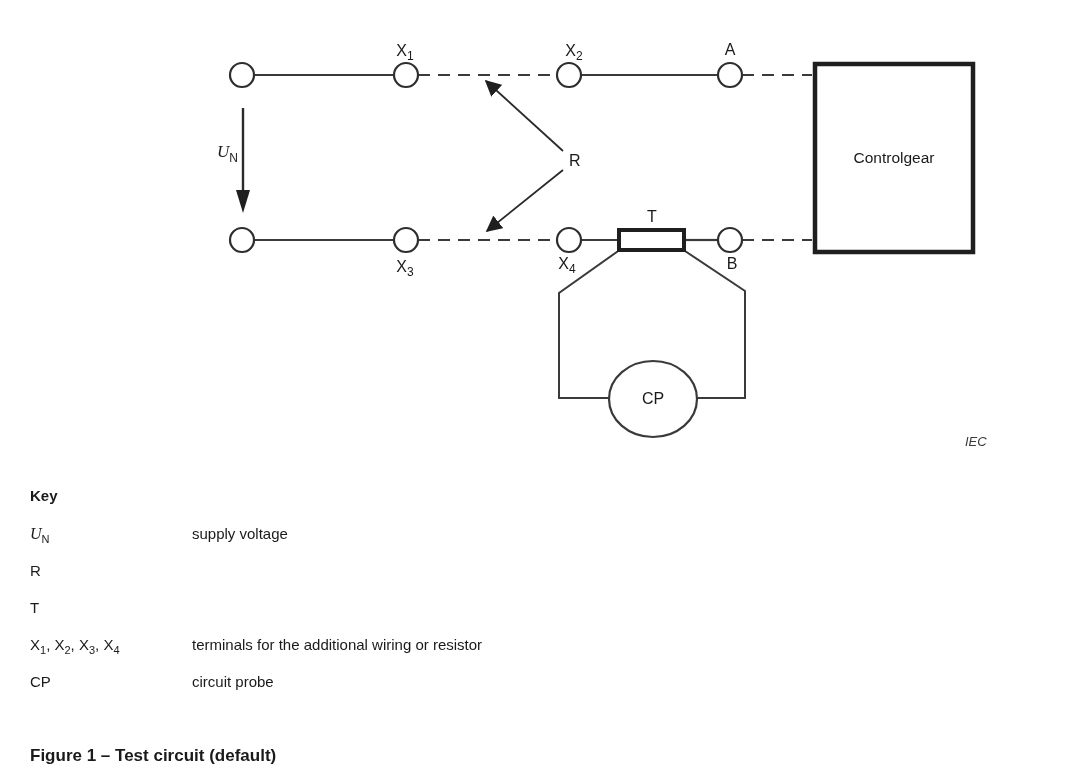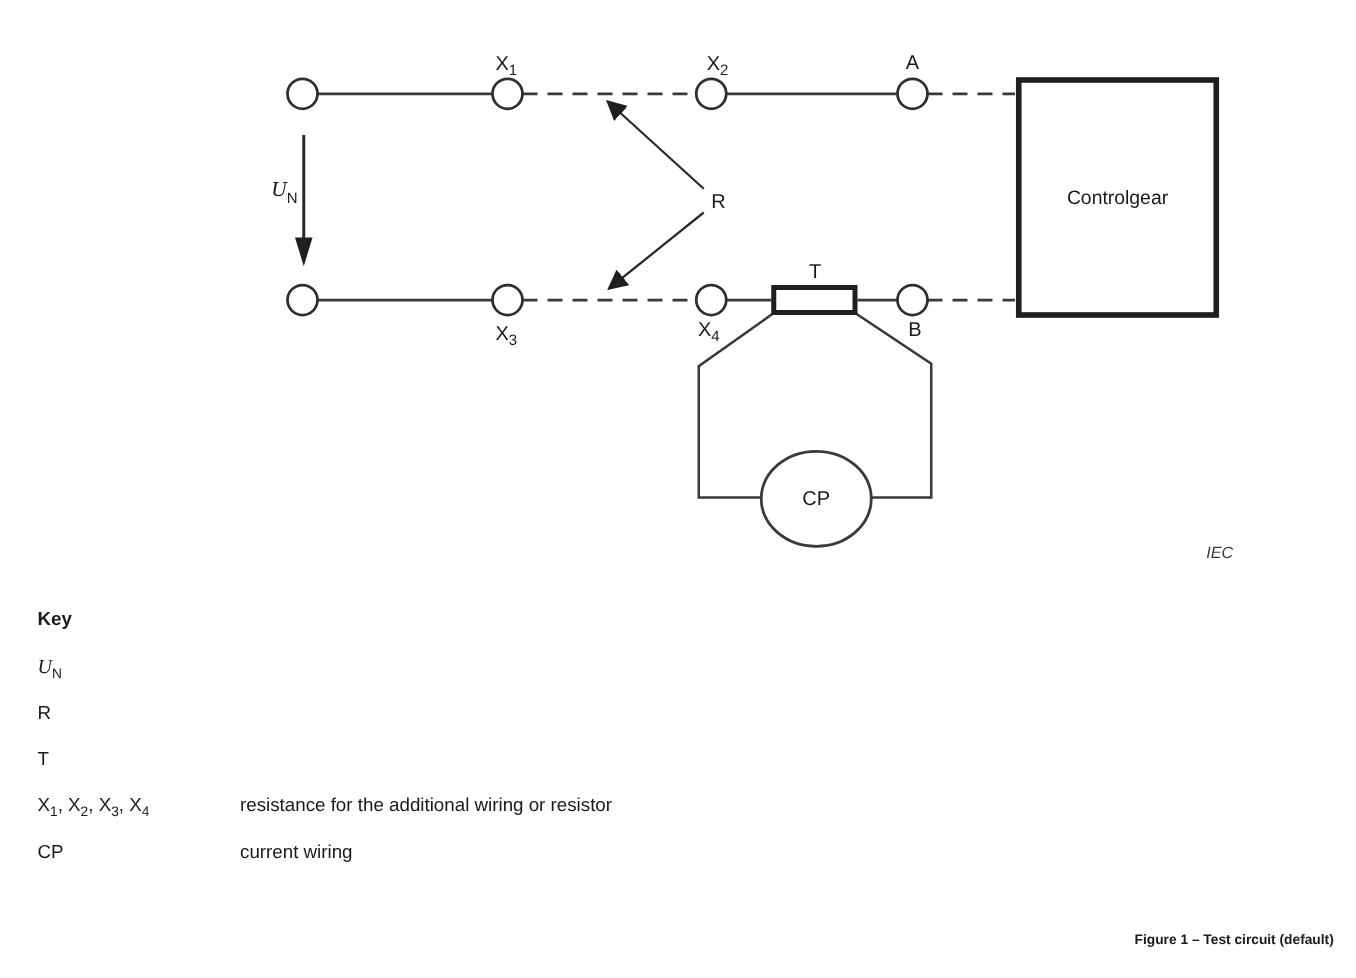--- a/index.html
+++ b/index.html
@@ -73,23 +73,23 @@
     vertical-align: -4px;
   }
   .it { font-style: italic; }
   .serif { font-family: "Liberation Serif", serif; font-size: 16px; }
 
   .caption {
     position: absolute;
     left: 30px;
     right: 18px;
     top: 746px;
-    text-align: right;
+    text-align: left;
     font-weight: bold;
-    font-size: 11px;
+    font-size: 17px;
   }
 </style>
 </head>
 <body>
 
 <div class="page">
 
   <div class="diagram-wrap">
     <svg width="1085" height="460" viewBox="0 0 1085 460" xmlns="http://www.w3.org/2000/svg">
       <defs>
@@ -158,32 +158,33 @@
       <text x="202" y="157" text-anchor="end"><tspan class="svg-un-main">U</tspan><tspan dy="5" class="svg-label-sub">N</tspan></text>
       <text x="929" y="446" class="svg-iec">IEC</text>
     </svg>
   </div>
 
   <div class="key-block">
     <div class="key-heading">Key</div>
 
     <div class="key-row">
       <div class="key-symbol"><span class="it serif">U</span><span class="sub">N</span></div>
+      <div class="key-desc"><span>supply voltage</span></div>
     </div>
     <div class="key-row">
       <div class="key-symbol"><span>R</span></div>
     </div>
     <div class="key-row">
       <div class="key-symbol"><span>T</span></div>
     </div>
     <div class="key-row">
       <div class="key-symbol"><span>X</span><span class="sub">1</span><span>, X</span><span class="sub">2</span><span>, X</span><span class="sub">3</span><span>, X</span><span class="sub">4</span></div>
-      <div class="key-desc"><span>resistance for the additional wiring or resistor</span></div>
+      <div class="key-desc"><span>terminals for the additional wiring or resistor</span></div>
     </div>
     <div class="key-row">
       <div class="key-symbol"><span>CP</span></div>
-      <div class="key-desc"><span>current wiring</span></div>
+      <div class="key-desc"><span>circuit probe</span></div>
     </div>
   </div>
 
   <div class="caption">Figure 1 – Test circuit (default)</div>
 
 </div>
 
 </body></html>

